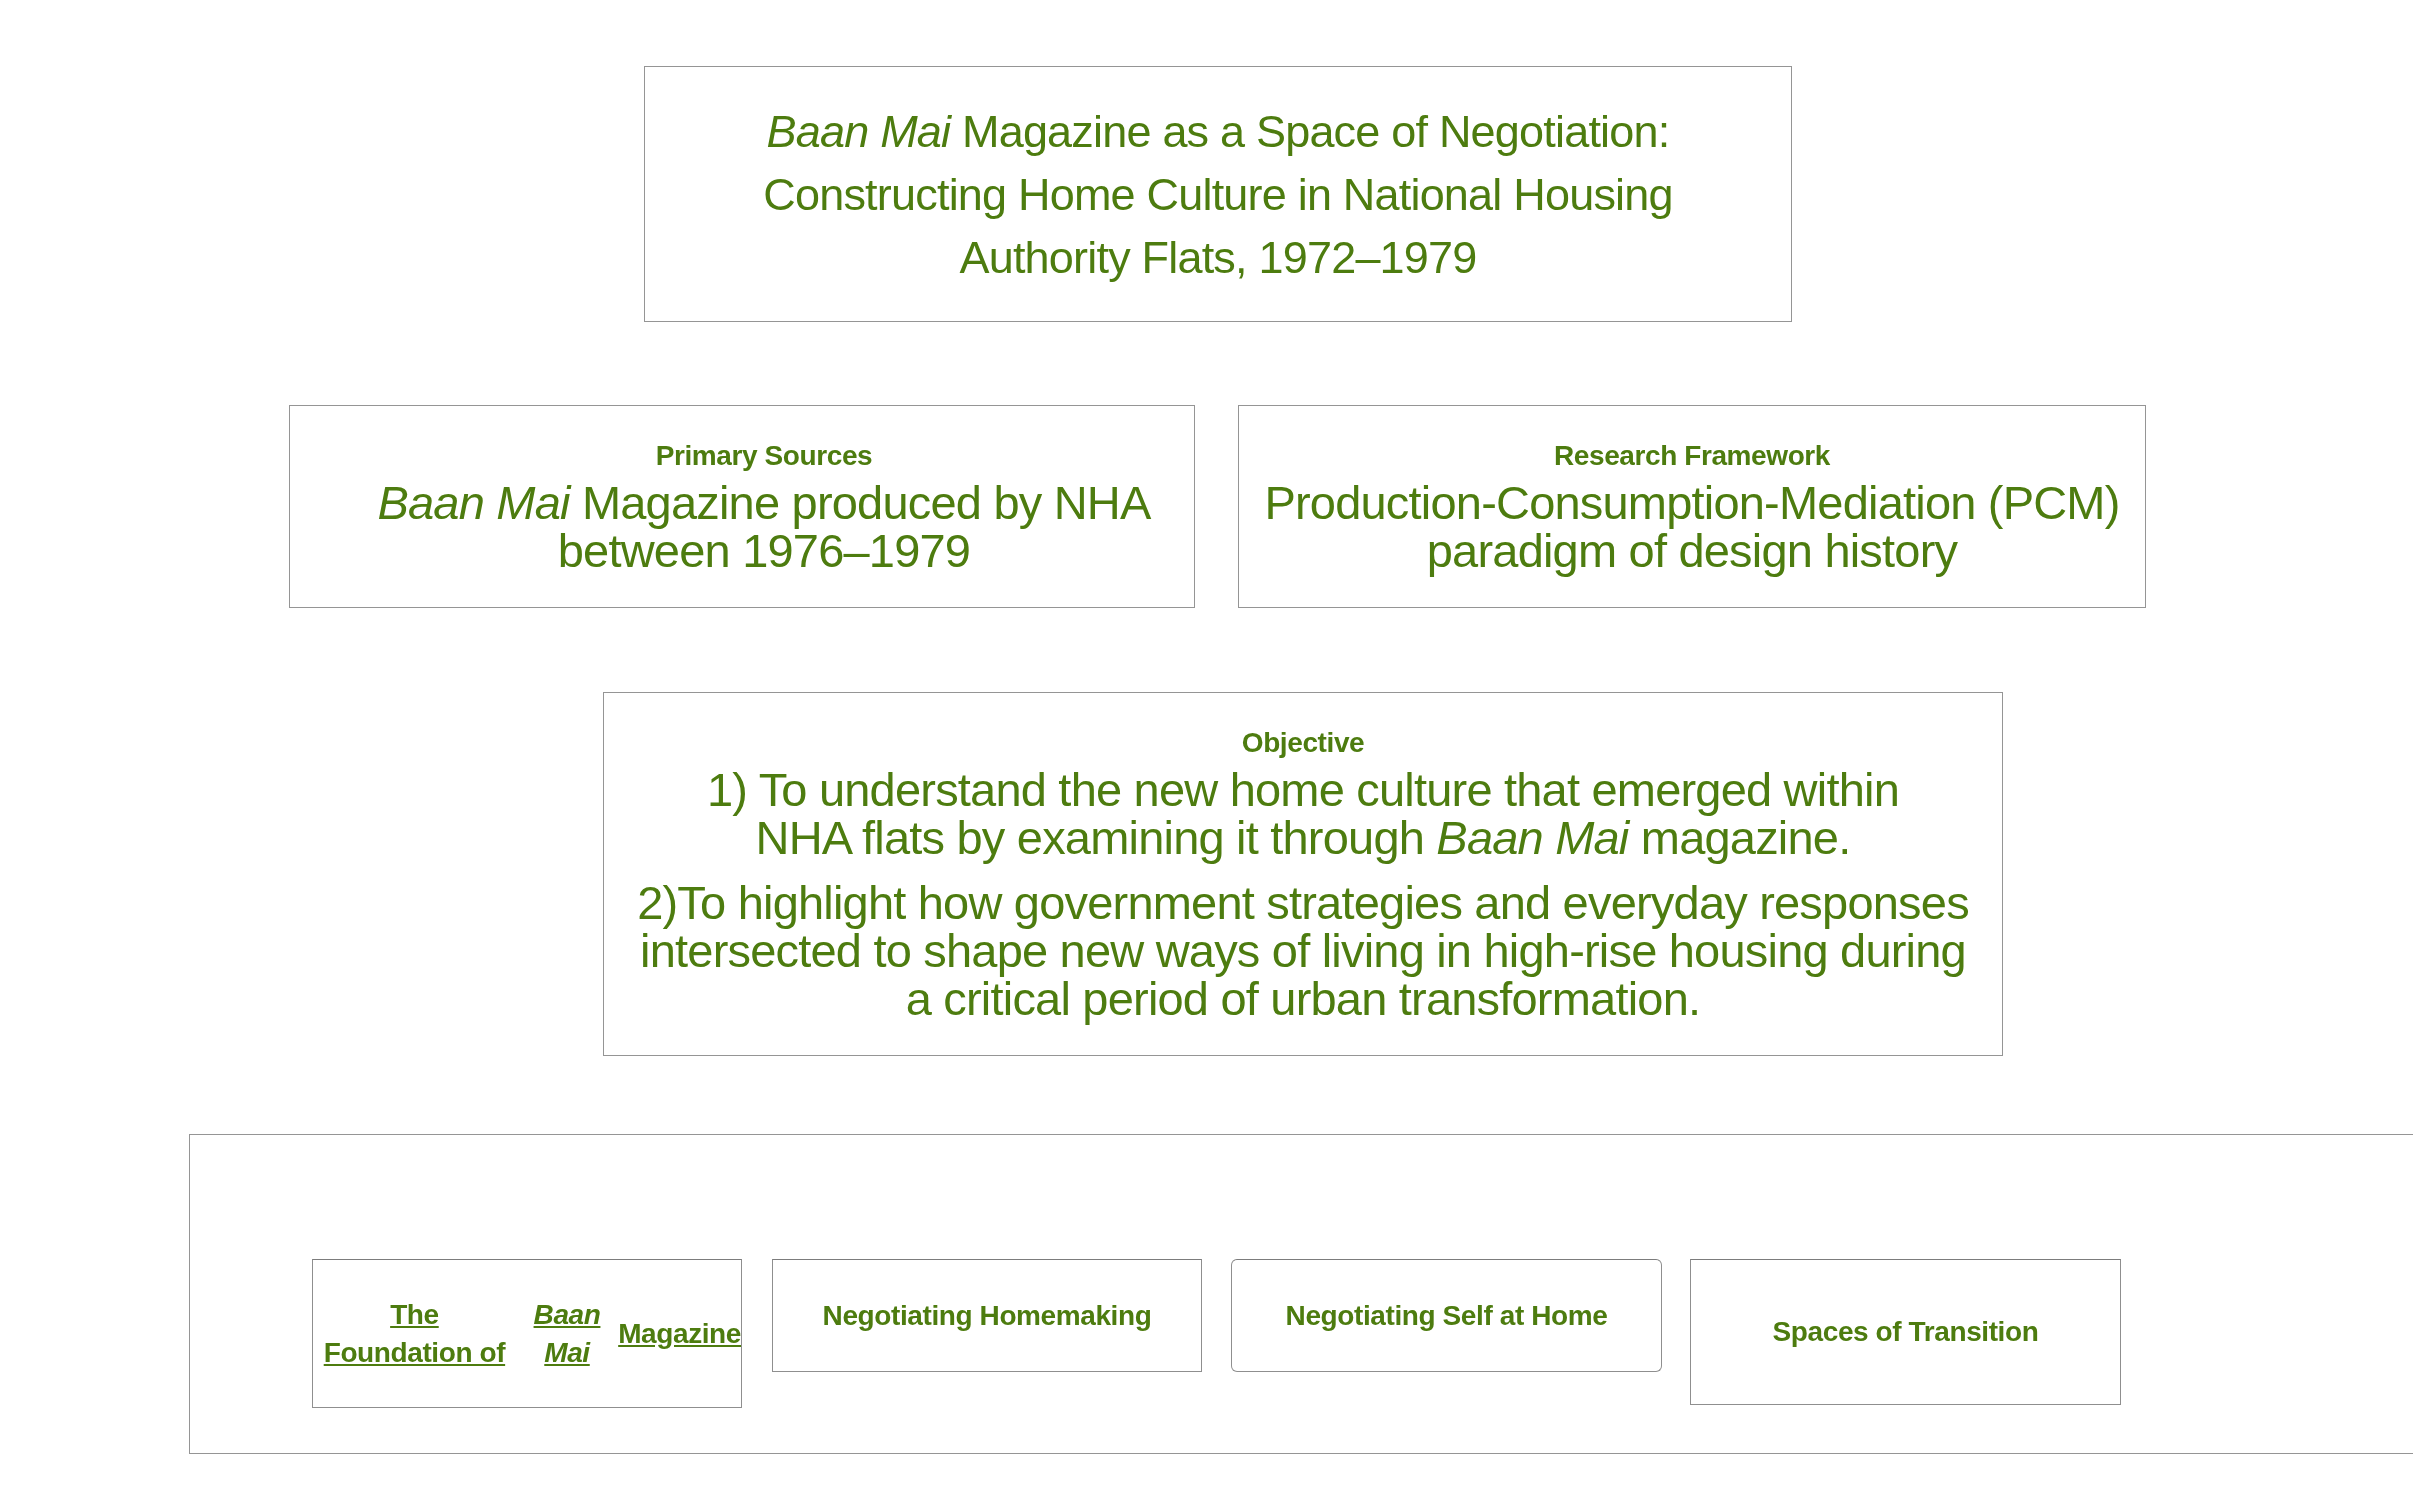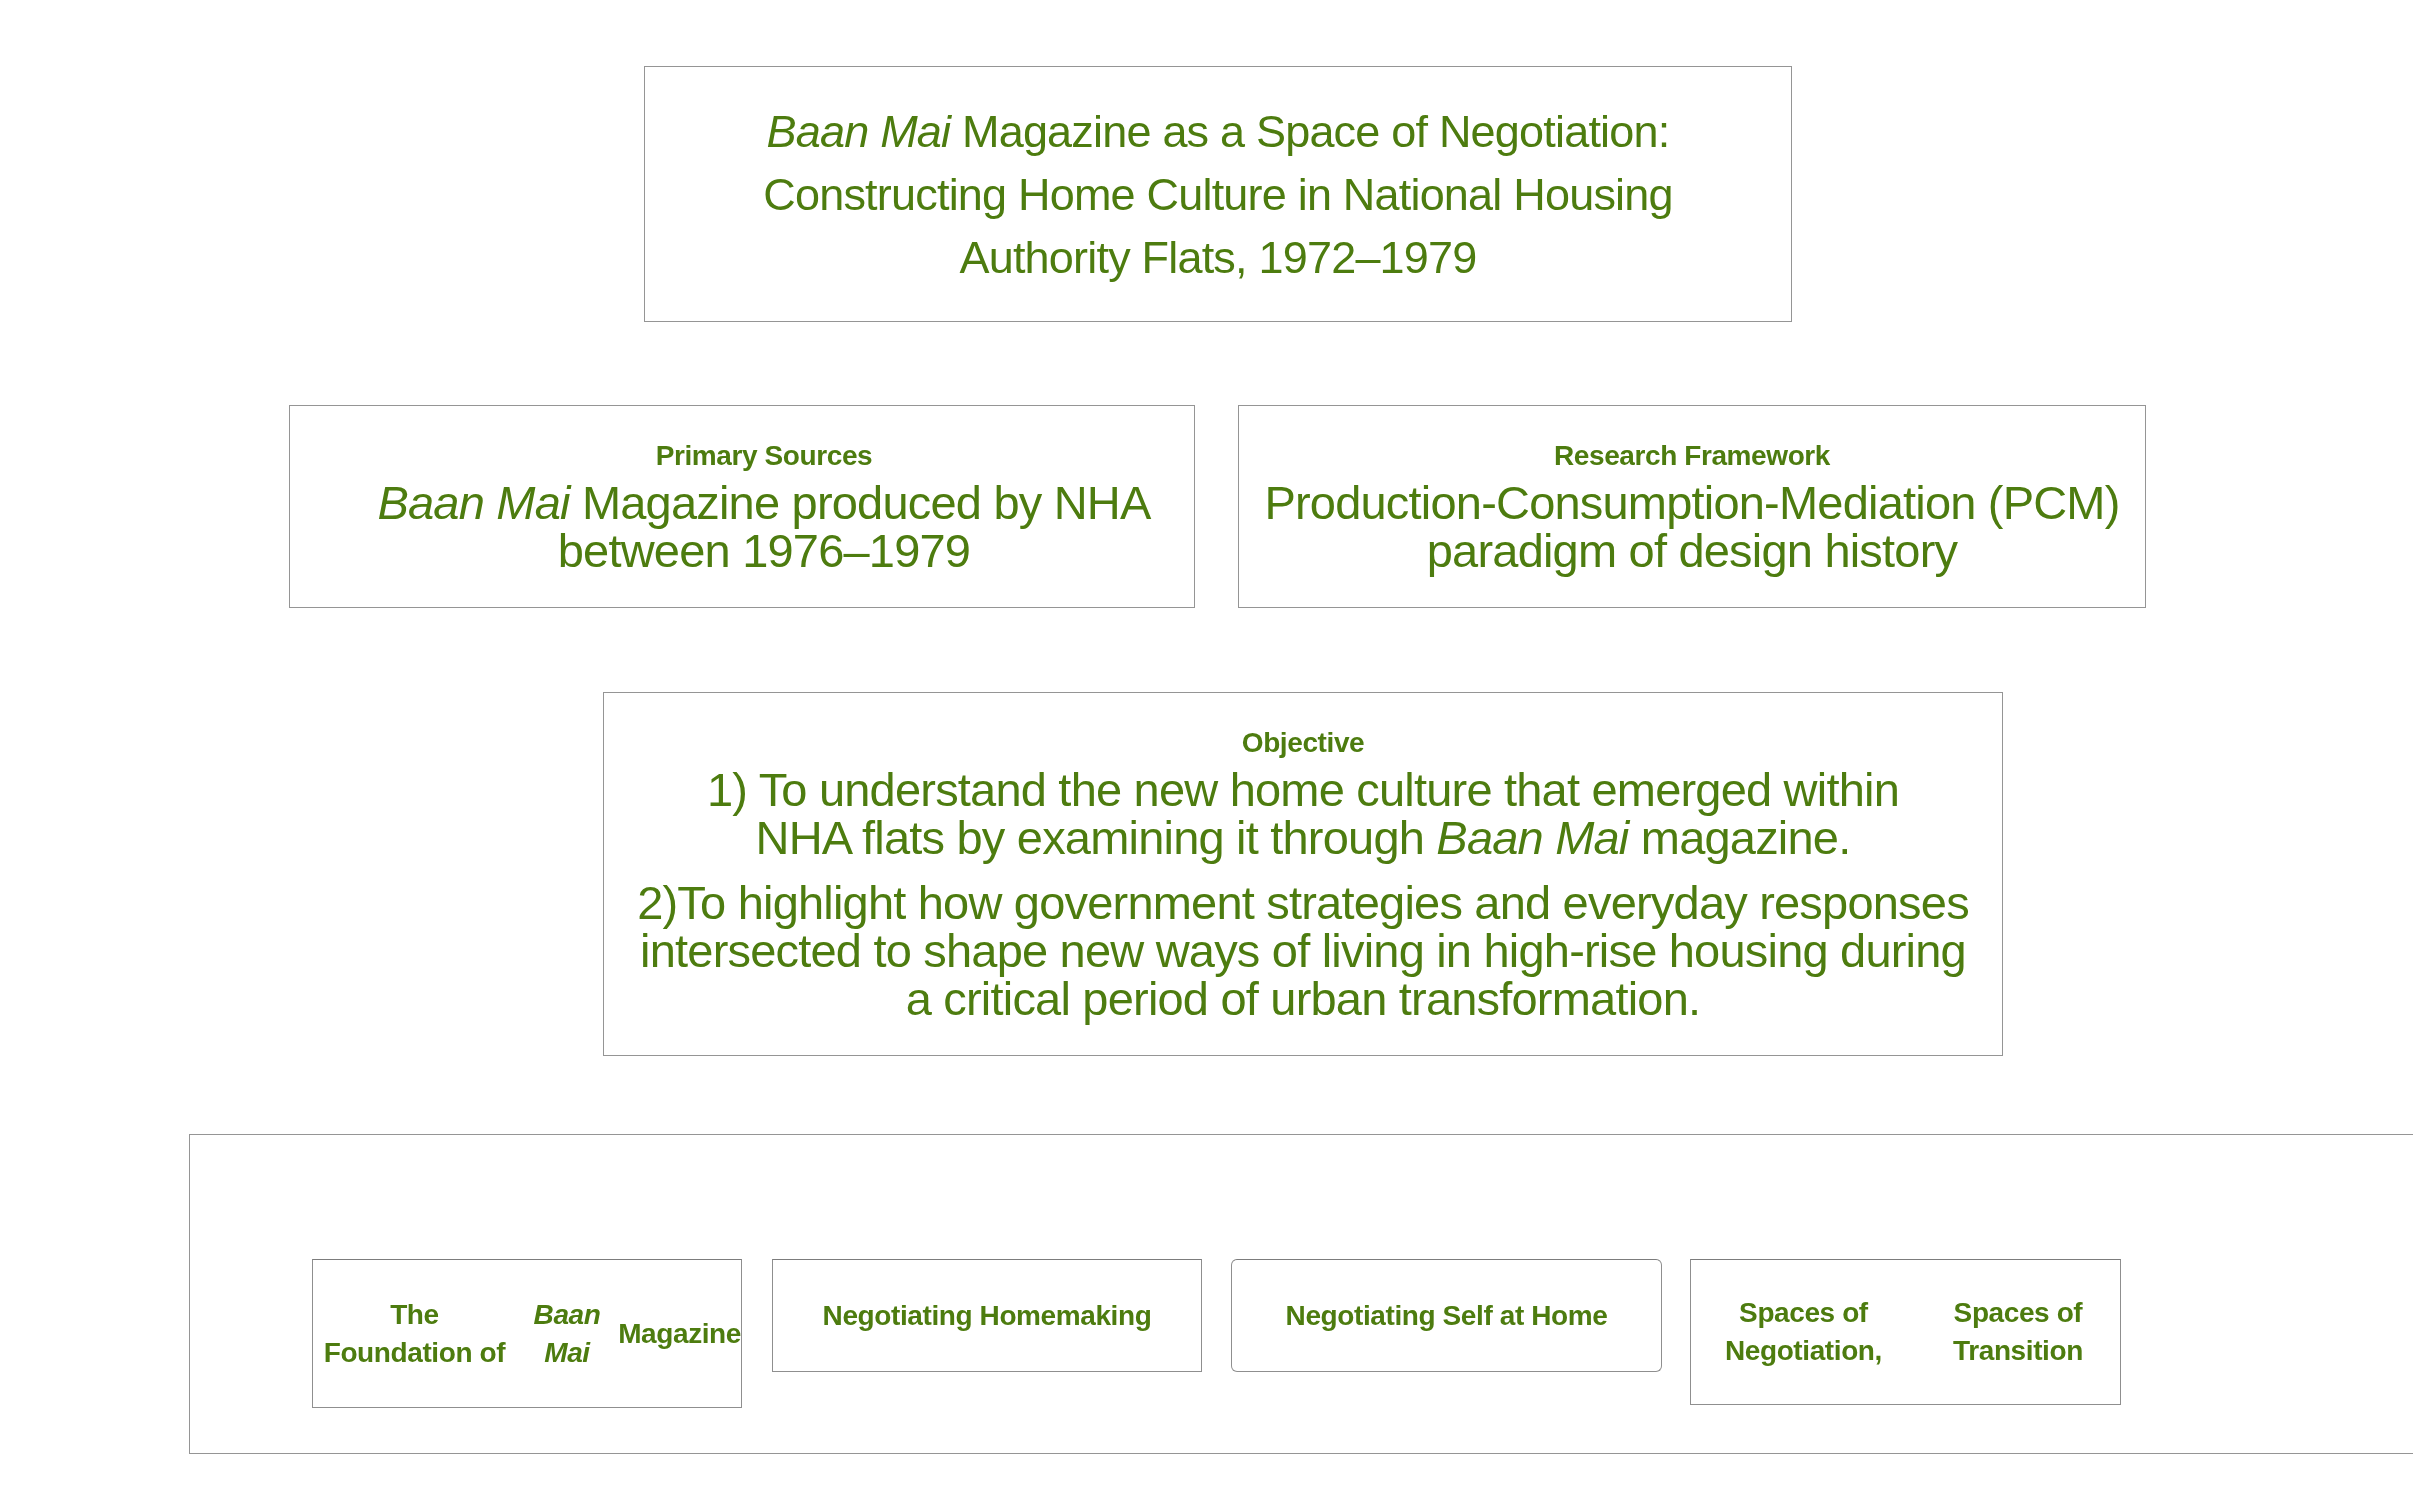--- a/index.html
+++ b/index.html
@@ -78,21 +78,21 @@
     box-sizing: border-box;
     display: flex;
     align-items: center;
     justify-content: center;
     text-align: center;
     font-size: 28px;
     line-height: 38px;
     font-weight: 700;
     letter-spacing: -0.4px;
   }
-  .key-item-1 { left: 122px; top: 124px; width: 430px; height: 149px; }
+  .key-item-1 { left: 122px; top: 124px; width: 430px; height: 149px; text-decoration: underline; }
   .key-item-2 { left: 582px; top: 124px; width: 430px; height: 113px; }
   .key-item-3 { left: 1041px; top: 124px; width: 431px; height: 113px; border-radius: 6px; }
   .key-item-4 { left: 1500px; top: 124px; width: 431px; height: 146px; }
 </style>
 </head>
 <body>
 
 <div class="canvas">
 
   <div class="box title-box">
@@ -127,20 +127,19 @@
 
     <div class="key-item key-item-2">
         <span>Negotiating Homemaking</span>
       </div>
 
     <div class="key-item key-item-3">
         <span>Negotiating Self at Home</span>
       </div>
 
     <div class="key-item key-item-4">
-        <span>Spaces of Negotiation,</span>
         <br>
         <span>Spaces of Transition</span>
       </div>
   </div>
 
 </div>
 
 
 </body></html>

